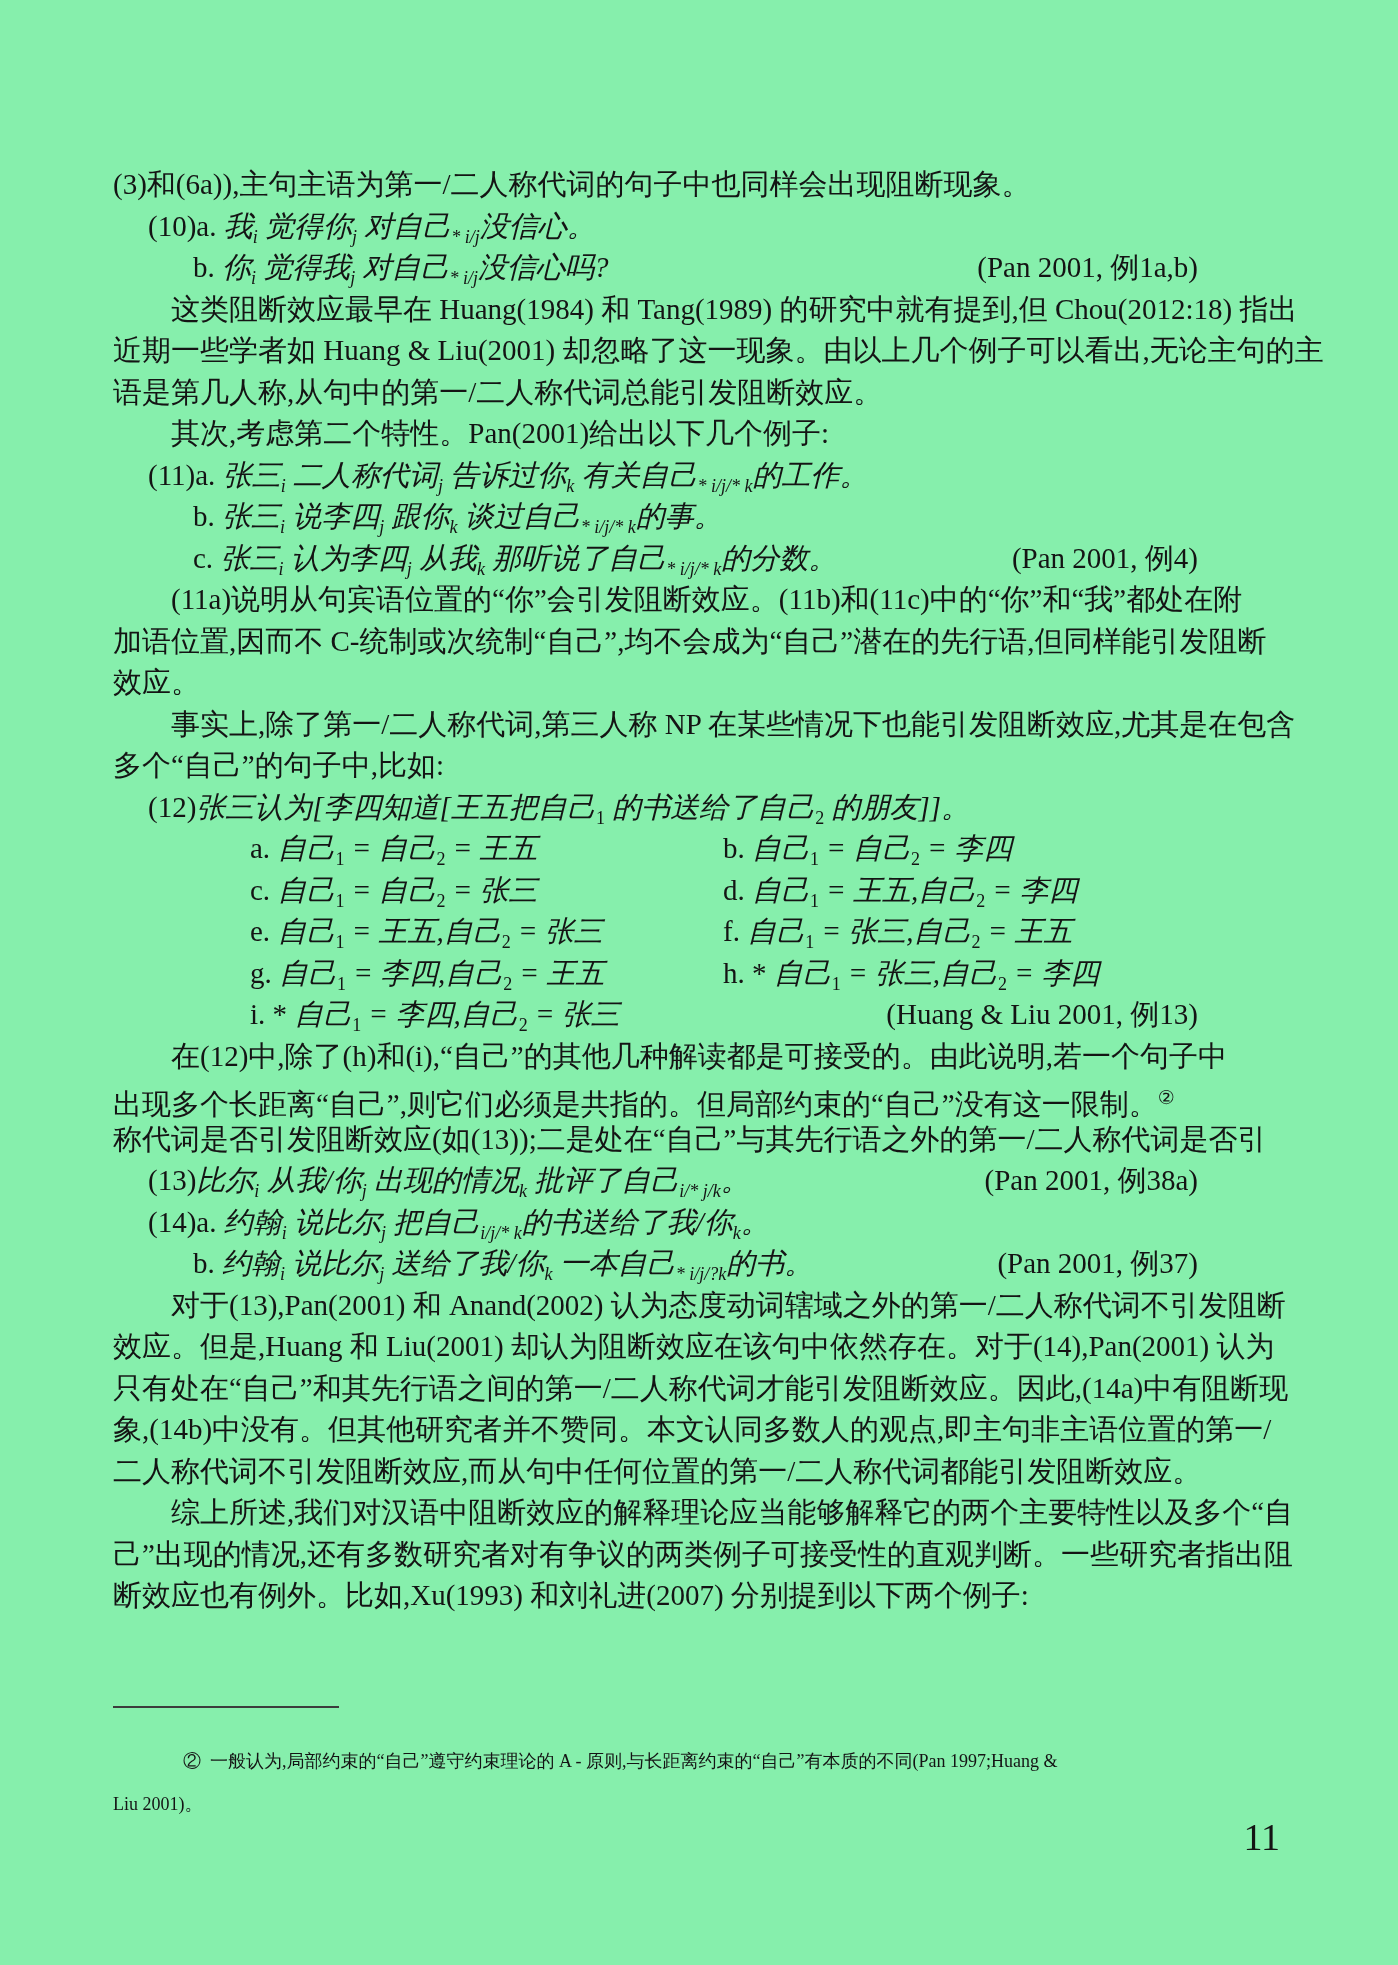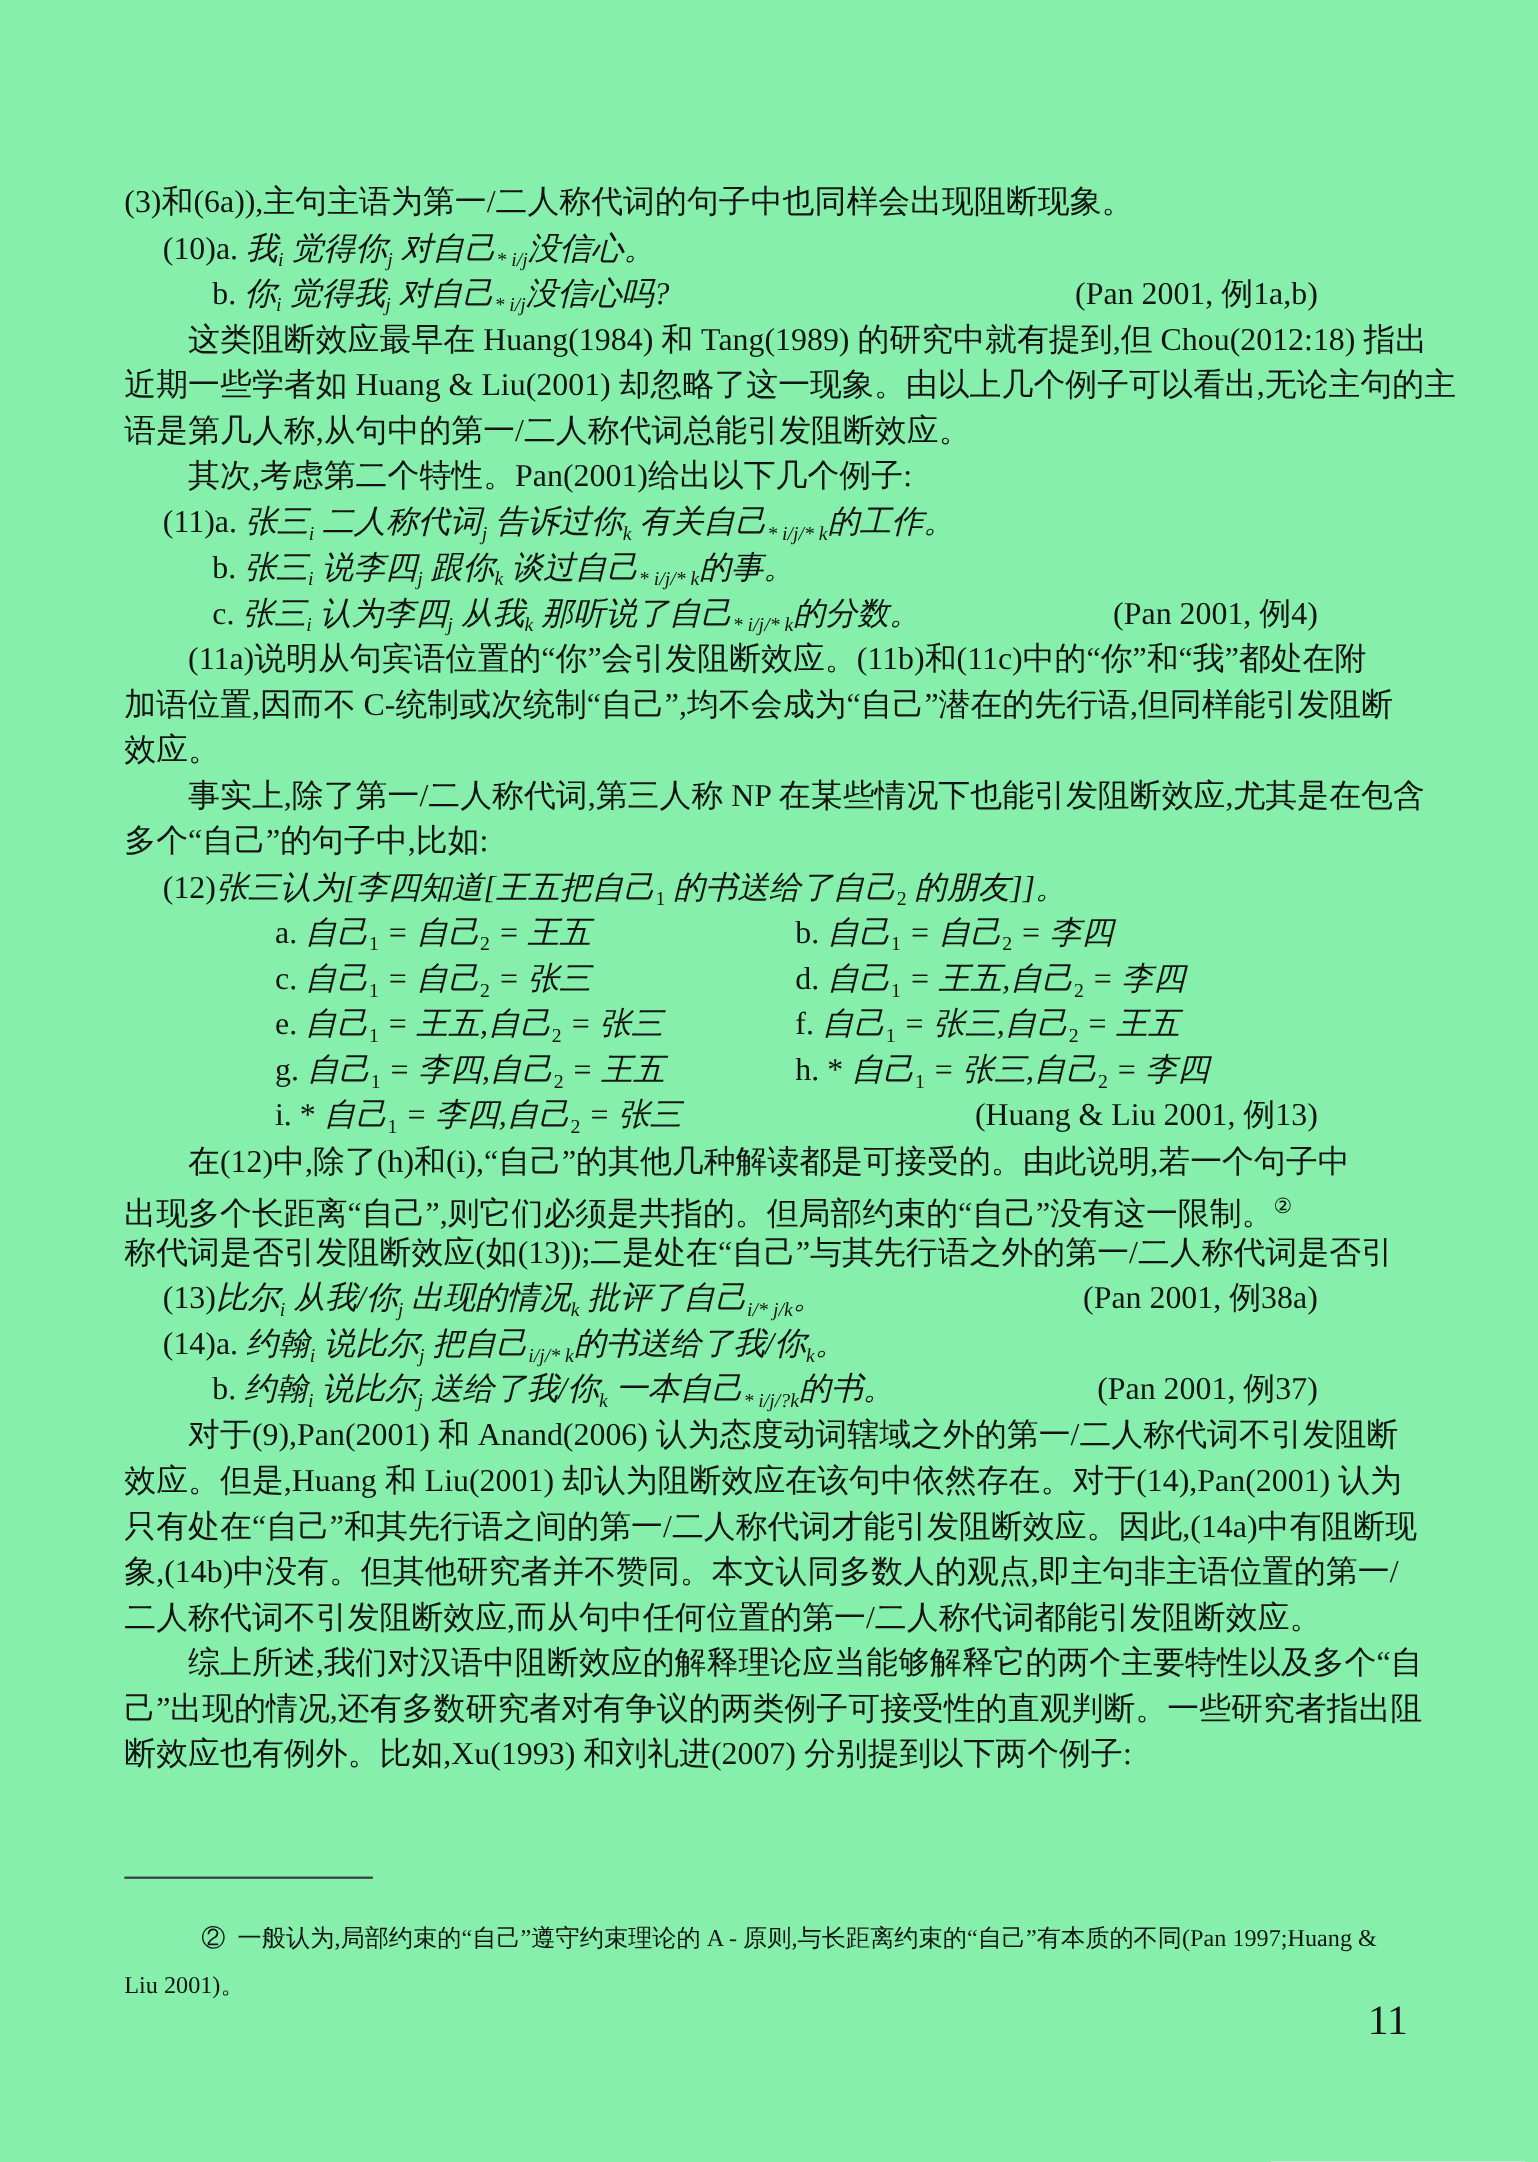--- a/index.html
+++ b/index.html
@@ -21,21 +21,21 @@
   .cite { position:absolute; right:80px; top:0; white-space:pre; }
   .kai  { font-style:italic; }
   .sub  { font-size:18px; vertical-align:-7px; font-style:italic; }
   .sub.num { font-style:normal; }
   .sup  { font-size:19px; vertical-align:10px; }
   .fn-sep {
     position:absolute; left:113px; top:1706px; width:226px;
     border-top:2.5px solid #3c3c3c; height:0;
   }
   .footnote { position:absolute; left:113px; top:1740px; width:1165px; }
-  .fn-line { height:43px; line-height:43px; font-size:22px; white-space:pre; }
+  .fn-line { height:43px; line-height:43px; font-size:18px; white-space:pre; }
   .fn-line.first { padding-left:70px; }
   .page-num {
     position:absolute; right:118px; top:1820px;
     font-size:38px; line-height:34px;
   }
 </style>
 </head>
 <body>
 
 <div class="page">
@@ -60,21 +60,21 @@
       <div class="line indent-opt"><span class="col1"><span>c. </span><span class="kai">自己</span><span class="sub num">1</span><span class="kai"> = 自己</span><span class="sub num">2</span><span class="kai"> = 张三</span></span><span class="col2"><span>d. </span><span class="kai">自己</span><span class="sub num">1</span><span class="kai"> = 王五,自己</span><span class="sub num">2</span><span class="kai"> = 李四</span></span></div>
       <div class="line indent-opt"><span class="col1"><span>e. </span><span class="kai">自己</span><span class="sub num">1</span><span class="kai"> = 王五,自己</span><span class="sub num">2</span><span class="kai"> = 张三</span></span><span class="col2"><span>f. </span><span class="kai">自己</span><span class="sub num">1</span><span class="kai"> = 张三,自己</span><span class="sub num">2</span><span class="kai"> = 王五</span></span></div>
       <div class="line indent-opt"><span class="col1"><span>g. </span><span class="kai">自己</span><span class="sub num">1</span><span class="kai"> = 李四,自己</span><span class="sub num">2</span><span class="kai"> = 王五</span></span><span class="col2"><span>h. * </span><span class="kai">自己</span><span class="sub num">1</span><span class="kai"> = 张三,自己</span><span class="sub num">2</span><span class="kai"> = 李四</span></span></div>
       <div class="line indent-opt"><span class="col1"><span>i. * </span><span class="kai">自己</span><span class="sub num">1</span><span class="kai"> = 李四,自己</span><span class="sub num">2</span><span class="kai"> = 张三</span></span><span class="cite">(Huang &amp; Liu 2001, 例13)</span></div>
       <div class="line indent-para"><span>在(12)中,除了(h)和(i),“自己”的其他几种解读都是可接受的。由此说明,若一个句子中</span></div>
       <div class="line indent-flush"><span>出现多个长距离“自己”,则它们必须是共指的。但局部约束的“自己”没有这一限制。</span><span class="sup">②</span></div>
       <div class="line indent-flush"><span>称代词是否引发阻断效应(如(13));二是处在“自己”与其先行语之外的第一/二人称代词是否引</span></div>
       <div class="line indent-ex"><span>(13)</span><span class="kai">比尔</span><span class="sub">i</span><span class="kai"> 从我/你</span><span class="sub">j</span><span class="kai"> 出现的情况</span><span class="sub">k</span><span class="kai"> 批评了自己</span><span class="sub">i/* j/k</span><span class="kai">。</span><span class="cite">(Pan 2001, 例38a)</span></div>
       <div class="line indent-ex"><span>(14)a. </span><span class="kai">约翰</span><span class="sub">i</span><span class="kai"> 说比尔</span><span class="sub">j</span><span class="kai"> 把自己</span><span class="sub">i/j/* k</span><span class="kai">的书送给了我/你</span><span class="sub">k</span><span class="kai">。</span></div>
       <div class="line indent-exsub"><span>b. </span><span class="kai">约翰</span><span class="sub">i</span><span class="kai"> 说比尔</span><span class="sub">j</span><span class="kai"> 送给了我/你</span><span class="sub">k</span><span class="kai"> 一本自己</span><span class="sub">* i/j/?k</span><span class="kai">的书。</span><span class="cite">(Pan 2001, 例37)</span></div>
-      <div class="line indent-para"><span>对于(9),Pan(2001) 和 Anand(2006) 认为态度动词辖域之外的第一/二人称代词不引发阻断</span></div>
+      <div class="line indent-para"><span>对于(13),Pan(2001) 和 Anand(2002) 认为态度动词辖域之外的第一/二人称代词不引发阻断</span></div>
       <div class="line indent-flush"><span>效应。但是,Huang 和 Liu(2001) 却认为阻断效应在该句中依然存在。对于(14),Pan(2001) 认为</span></div>
       <div class="line indent-flush"><span>只有处在“自己”和其先行语之间的第一/二人称代词才能引发阻断效应。因此,(14a)中有阻断现</span></div>
       <div class="line indent-flush"><span>象,(14b)中没有。但其他研究者并不赞同。本文认同多数人的观点,即主句非主语位置的第一/</span></div>
       <div class="line indent-flush"><span>二人称代词不引发阻断效应,而从句中任何位置的第一/二人称代词都能引发阻断效应。</span></div>
       <div class="line indent-para"><span>综上所述,我们对汉语中阻断效应的解释理论应当能够解释它的两个主要特性以及多个“自</span></div>
       <div class="line indent-flush"><span>己”出现的情况,还有多数研究者对有争议的两类例子可接受性的直观判断。一些研究者指出阻</span></div>
       <div class="line indent-flush"><span>断效应也有例外。比如,Xu(1993) 和刘礼进(2007) 分别提到以下两个例子:</span></div>
     </div>
   <div class="fn-sep"></div>
   <div class="footnote" id="footnote-lines">

